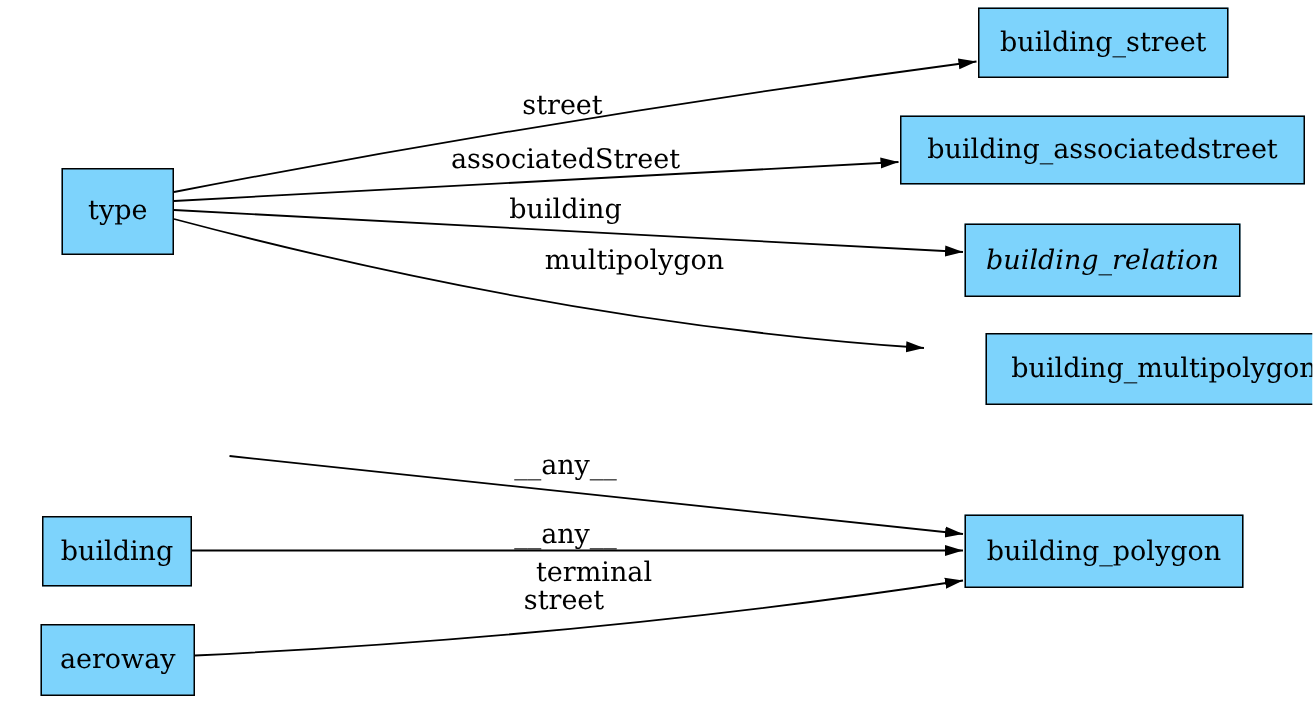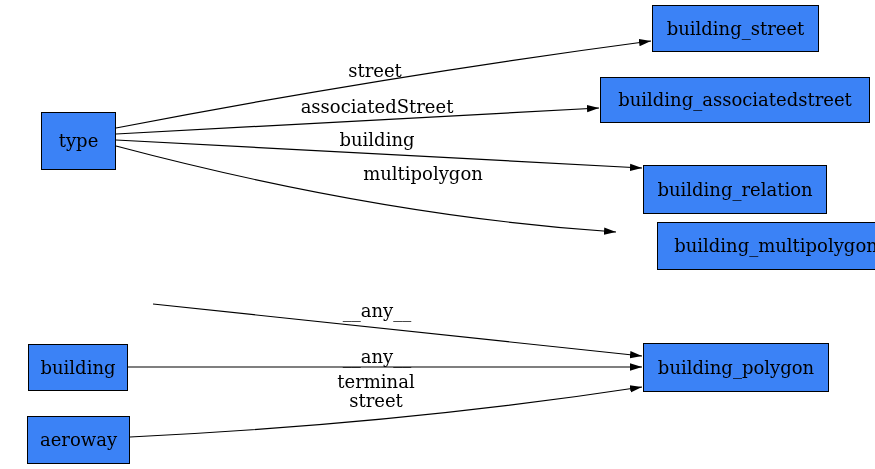--- a/index.html
+++ b/index.html
@@ -25,53 +25,53 @@
   }
   .edge {
     fill: none;
     stroke: #000000;
     stroke-width: 1.2;
   }
   .node {
     position: absolute;
     box-sizing: border-box;
     border: 1px solid #000000;
-    background: #3b82f6;
+    background: #7dd3fc;
     display: flex;
     align-items: center;
     justify-content: center;
     font-size: 18px;
     white-space: nowrap;
     line-height: 1;
   }
   .elabel {
     position: absolute;
     transform: translate(-50%, -50%);
     font-size: 18px;
     white-space: nowrap;
     line-height: 1;
   }
   
   .n-type            { left: 41px;  top: 112px; width: 75px;  height: 58px; }
   .n-bstreet         { left: 652px; top: 5px;   width: 167px; height: 47px; }
   .n-bassoc          { left: 600px; top: 77px;  width: 270px; height: 46px; }
-  .n-brelation       { left: 643px; top: 165px; width: 184px; height: 49px; }
+  .n-brelation       { left: 643px; top: 149px; width: 184px; height: 49px; font-style: italic; }
   .n-bmulti          { left: 617px; top: 222px; width: 238px; height: 48px; margin-left: 40px; }
   .n-bpart           { left: 5px;   top: 272px; width: 148px; height: 49px; }
   .n-building        { left: 28px;  top: 344px; width: 100px; height: 47px; }
   .n-aeroway         { left: 27px;  top: 416px; width: 103px; height: 48px; }
   .n-bpolygon        { left: 643px; top: 343px; width: 186px; height: 49px; }
   
   .el-street         { left: 375px; top: 71px; }
   .el-assoc          { left: 377px; top: 107px; }
   .el-building       { left: 377px; top: 140px; }
   .el-multi          { left: 377px; top: 174px; margin-left: 46px; }
   .el-any1           { left: 377px; top: 311px; }
   .el-any2           { left: 377px; top: 357px; }
-  .el-terminal       { left: 376px; top: 382px; }
+  .el-terminal       { left: 396px; top: 382px; }
   .el-hangar         { left: 376px; top: 401px; }
 </style>
 </head>
 <body>
 
 <div class="canvas">
 
   <svg class="edges-svg" width="875" height="469" viewBox="0 0 875 469">
     <defs>
       <marker id="arrow" markerWidth="12" markerHeight="9" refX="12" refY="4.5" orient="auto" markerUnits="userSpaceOnUse">

